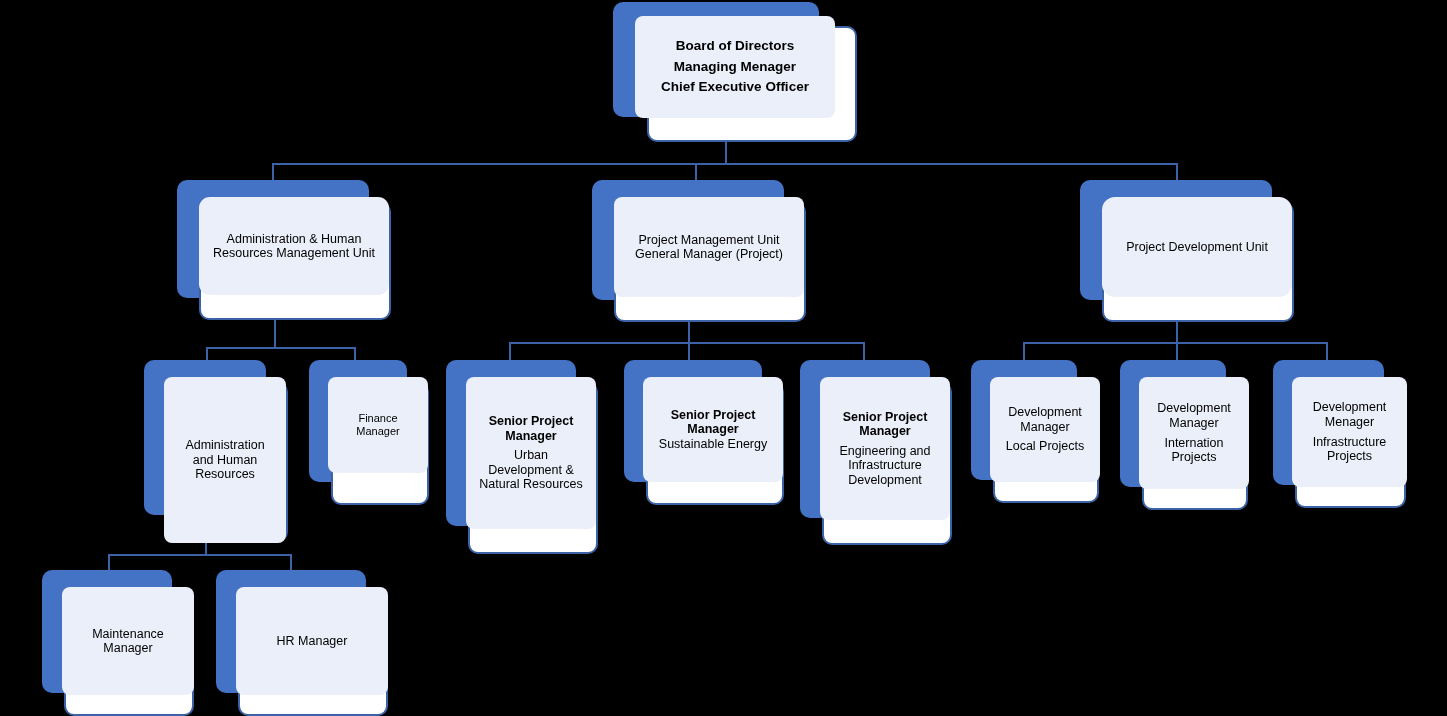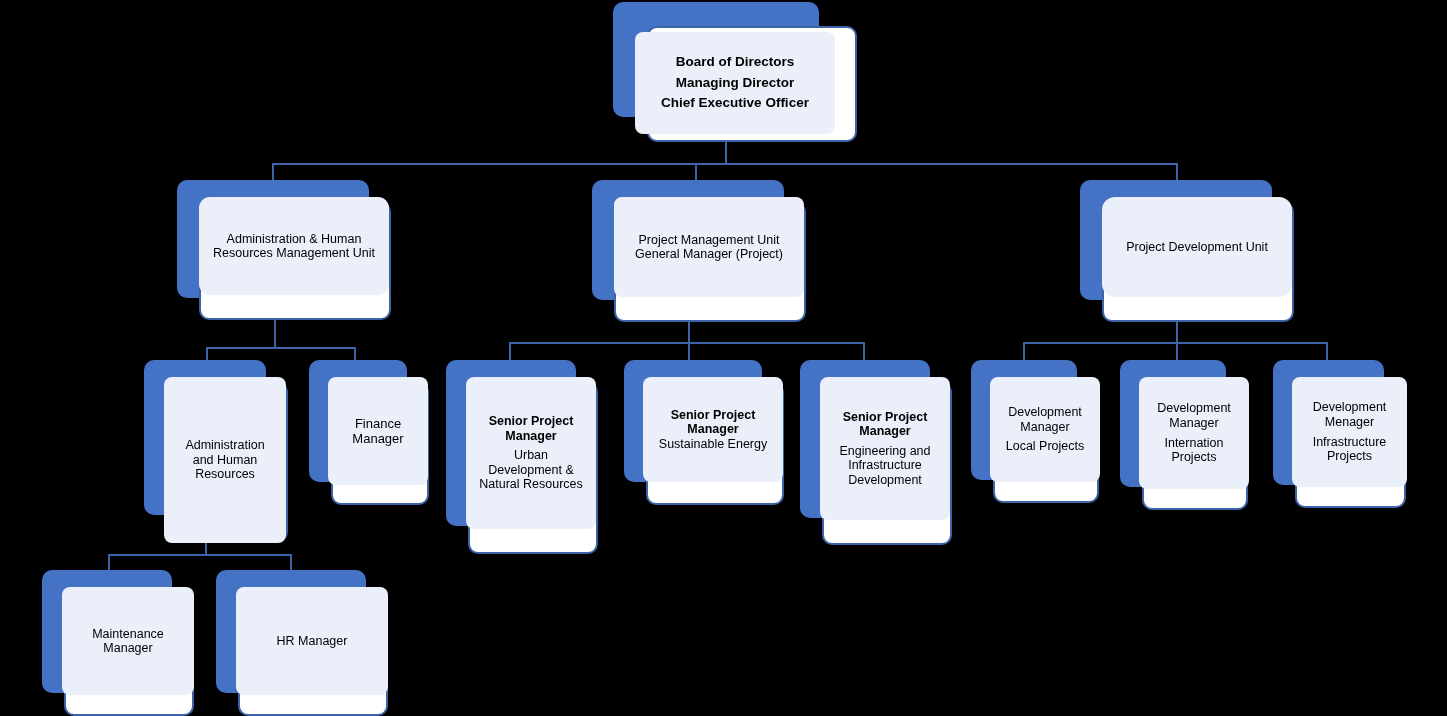--- a/index.html
+++ b/index.html
@@ -103,23 +103,23 @@
   <div class="conn v" style="left:1326px; top:342px; height:20px;"></div>
 
   <div class="conn v" style="left:205px; top:527px; height:28px;"></div>
   <div class="conn h" style="left:108px; top:554px; width:184px;"></div>
   <div class="conn v" style="left:108px; top:554px; height:18px;"></div>
   <div class="conn v" style="left:290px; top:554px; height:18px;"></div>
 
   <div class="node" style="left:613px; top:2px; width:244px; height:140px;">
     <div class="plate-blue" style="left:0; top:0; width:206px; height:115px;"></div>
     <div class="plate-white" style="left:34px; top:24px; width:210px; height:116px;"></div>
-    <div class="plate-inner" style="left:22px; top:30px; width:200px; height:102px; padding:4px 6px; font-size:13.5px;text-align:center;">
+    <div class="plate-inner" style="left:22px; top:14px; width:200px; height:102px; padding:4px 6px; font-size:13.5px;text-align:center;">
       <span class="label-line bold spaced">Board of Directors</span>
-      <span class="label-line bold spaced">Managing Director</span>
+      <span class="label-line bold spaced">Managing Menager</span>
       <span class="label-line bold spaced">Chief Executive Officer</span>
     </div>
   </div>
 
   <div class="node" style="left:177px; top:180px; width:214px; height:140px;">
     <div class="plate-blue" style="left:0; top:0; width:192px; height:118px;"></div>
     <div class="plate-white" style="left:22px; top:22px; width:192px; height:118px;"></div>
     <div class="plate-inner" style="left:22px; top:17px; width:190px; height:98px; padding:3px 5px; font-size:12.5px;border-radius:11px;">
       <span class="label-line">Administration &amp; Human
 Resources Management Unit</span>
@@ -149,21 +149,21 @@
     <div class="plate-inner" style="left:20px; top:17px; width:122px; height:166px; padding:3px 4px; font-size:12.5px;">
       <span class="label-line">Administration
 and Human
 Resources</span>
     </div>
   </div>
 
   <div class="node" style="left:309px; top:360px; width:120px; height:145px;">
     <div class="plate-blue" style="left:0; top:0; width:98px; height:122px;"></div>
     <div class="plate-white" style="left:22px; top:22px; width:98px; height:123px;"></div>
-    <div class="plate-inner" style="left:19px; top:17px; width:100px; height:108px; padding:3px 4px; font-size:13px;">
+    <div class="plate-inner" style="left:19px; top:17px; width:100px; height:96px; padding:3px 4px; font-size:11px;">
       <span class="label-line">Finance
 Manager</span>
     </div>
   </div>
 
   <div class="node" style="left:446px; top:360px; width:152px; height:194px;">
     <div class="plate-blue" style="left:0; top:0; width:130px; height:166px;"></div>
     <div class="plate-white" style="left:22px; top:22px; width:130px; height:172px;"></div>
     <div class="plate-inner" style="left:20px; top:17px; width:130px; height:152px; padding:3px 4px; font-size:12.5px;">
       <span class="label-line bold">Senior Project

